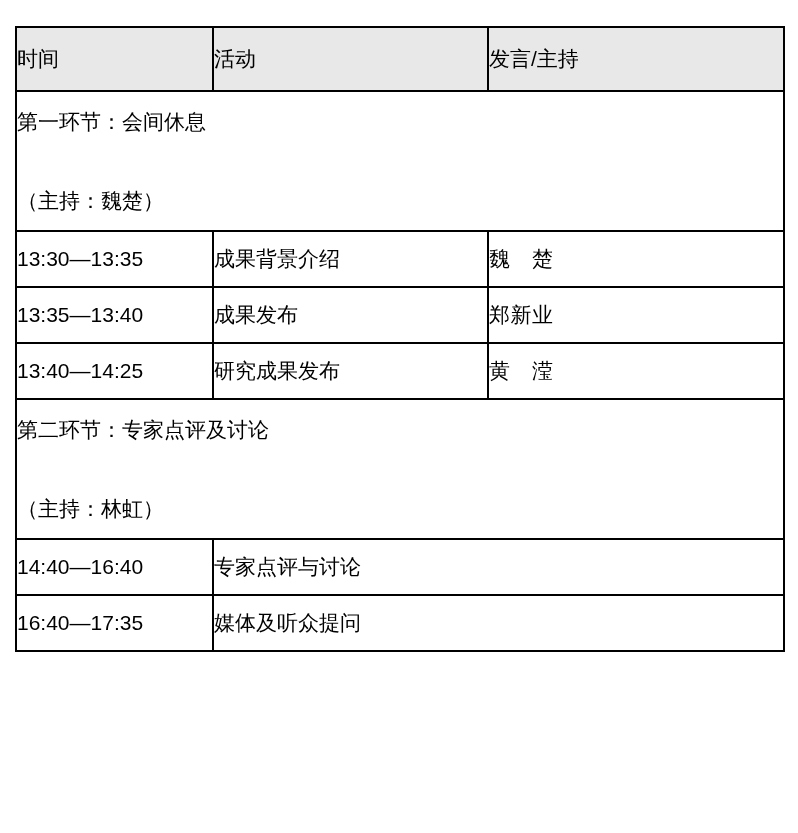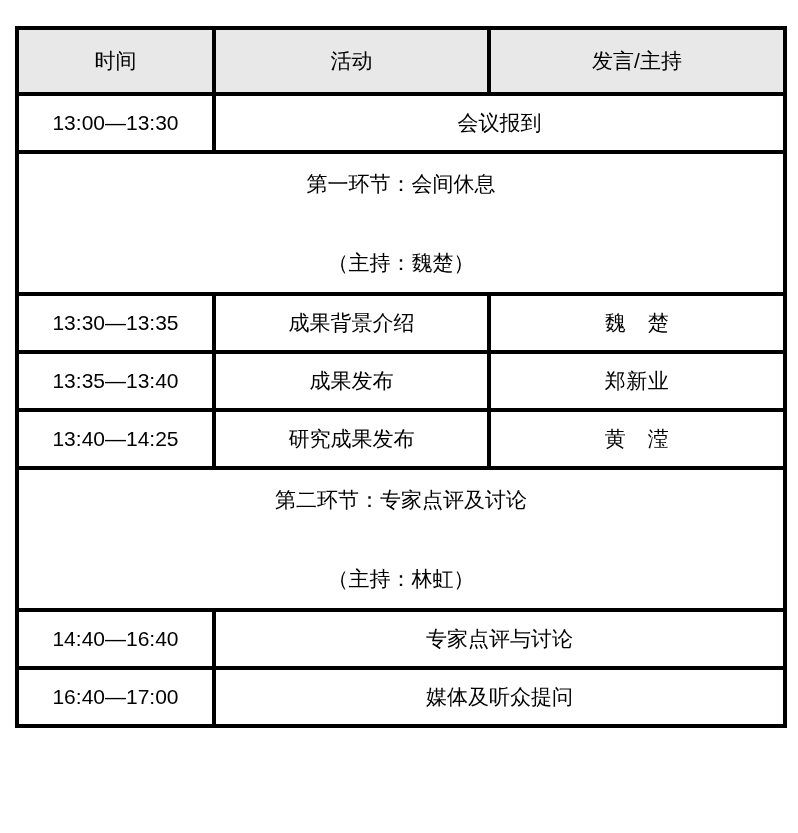--- a/index.html
+++ b/index.html
@@ -16,22 +16,22 @@
   #agenda-wrap {
     padding: 26px 15px 0 15px;
     box-sizing: border-box;
   }
   table.agenda {
     width: 768px;
     border-collapse: collapse;
     table-layout: fixed;
   }
   table.agenda td, table.agenda th {
-    border: 4px solid #000000;
-    text-align: center;
+    border: 2px solid #000000;
+    text-align: left;
     vertical-align: middle;
     font-weight: normal;
     font-size: 21px;
     line-height: 1.5;
     padding: 0;
   }
   col.c-time { width: 197px; }
   col.c-act  { width: 275px; }
   col.c-spk  { width: 296px; }
 
@@ -82,24 +82,20 @@
     </colgroup>
     <thead>
       <tr>
         <td>时间</td>
         <td>活动</td>
         <td>发言/主持</td>
       </tr>
     </thead>
     <tbody>
 
-      <tr>
-        <td class="row-time">13:00—13:30</td>
-        <td class="span2" colspan="2">会议报到</td>
-      </tr>
 
       <tr>
         <td class="section" colspan="3">
           <span class="line1">第一环节：会间休息</span>
           <span class="line2">（主持：魏楚）</span>
         </td>
       </tr>
 
       <tr>
         <td class="row-time">13:30—13:35</td>
@@ -126,19 +122,19 @@
           <span class="line2">（主持：林虹）</span>
         </td>
       </tr>
 
       <tr>
         <td class="row-time">14:40—16:40</td>
         <td class="span2" colspan="2">专家点评与讨论</td>
       </tr>
 
       <tr>
-        <td class="row-time">16:40—17:00</td>
+        <td class="row-time">16:40—17:35</td>
         <td class="span2" colspan="2">媒体及听众提问</td>
       </tr>
 
     </tbody>
   </table>
 </div>
 
 </body></html>

